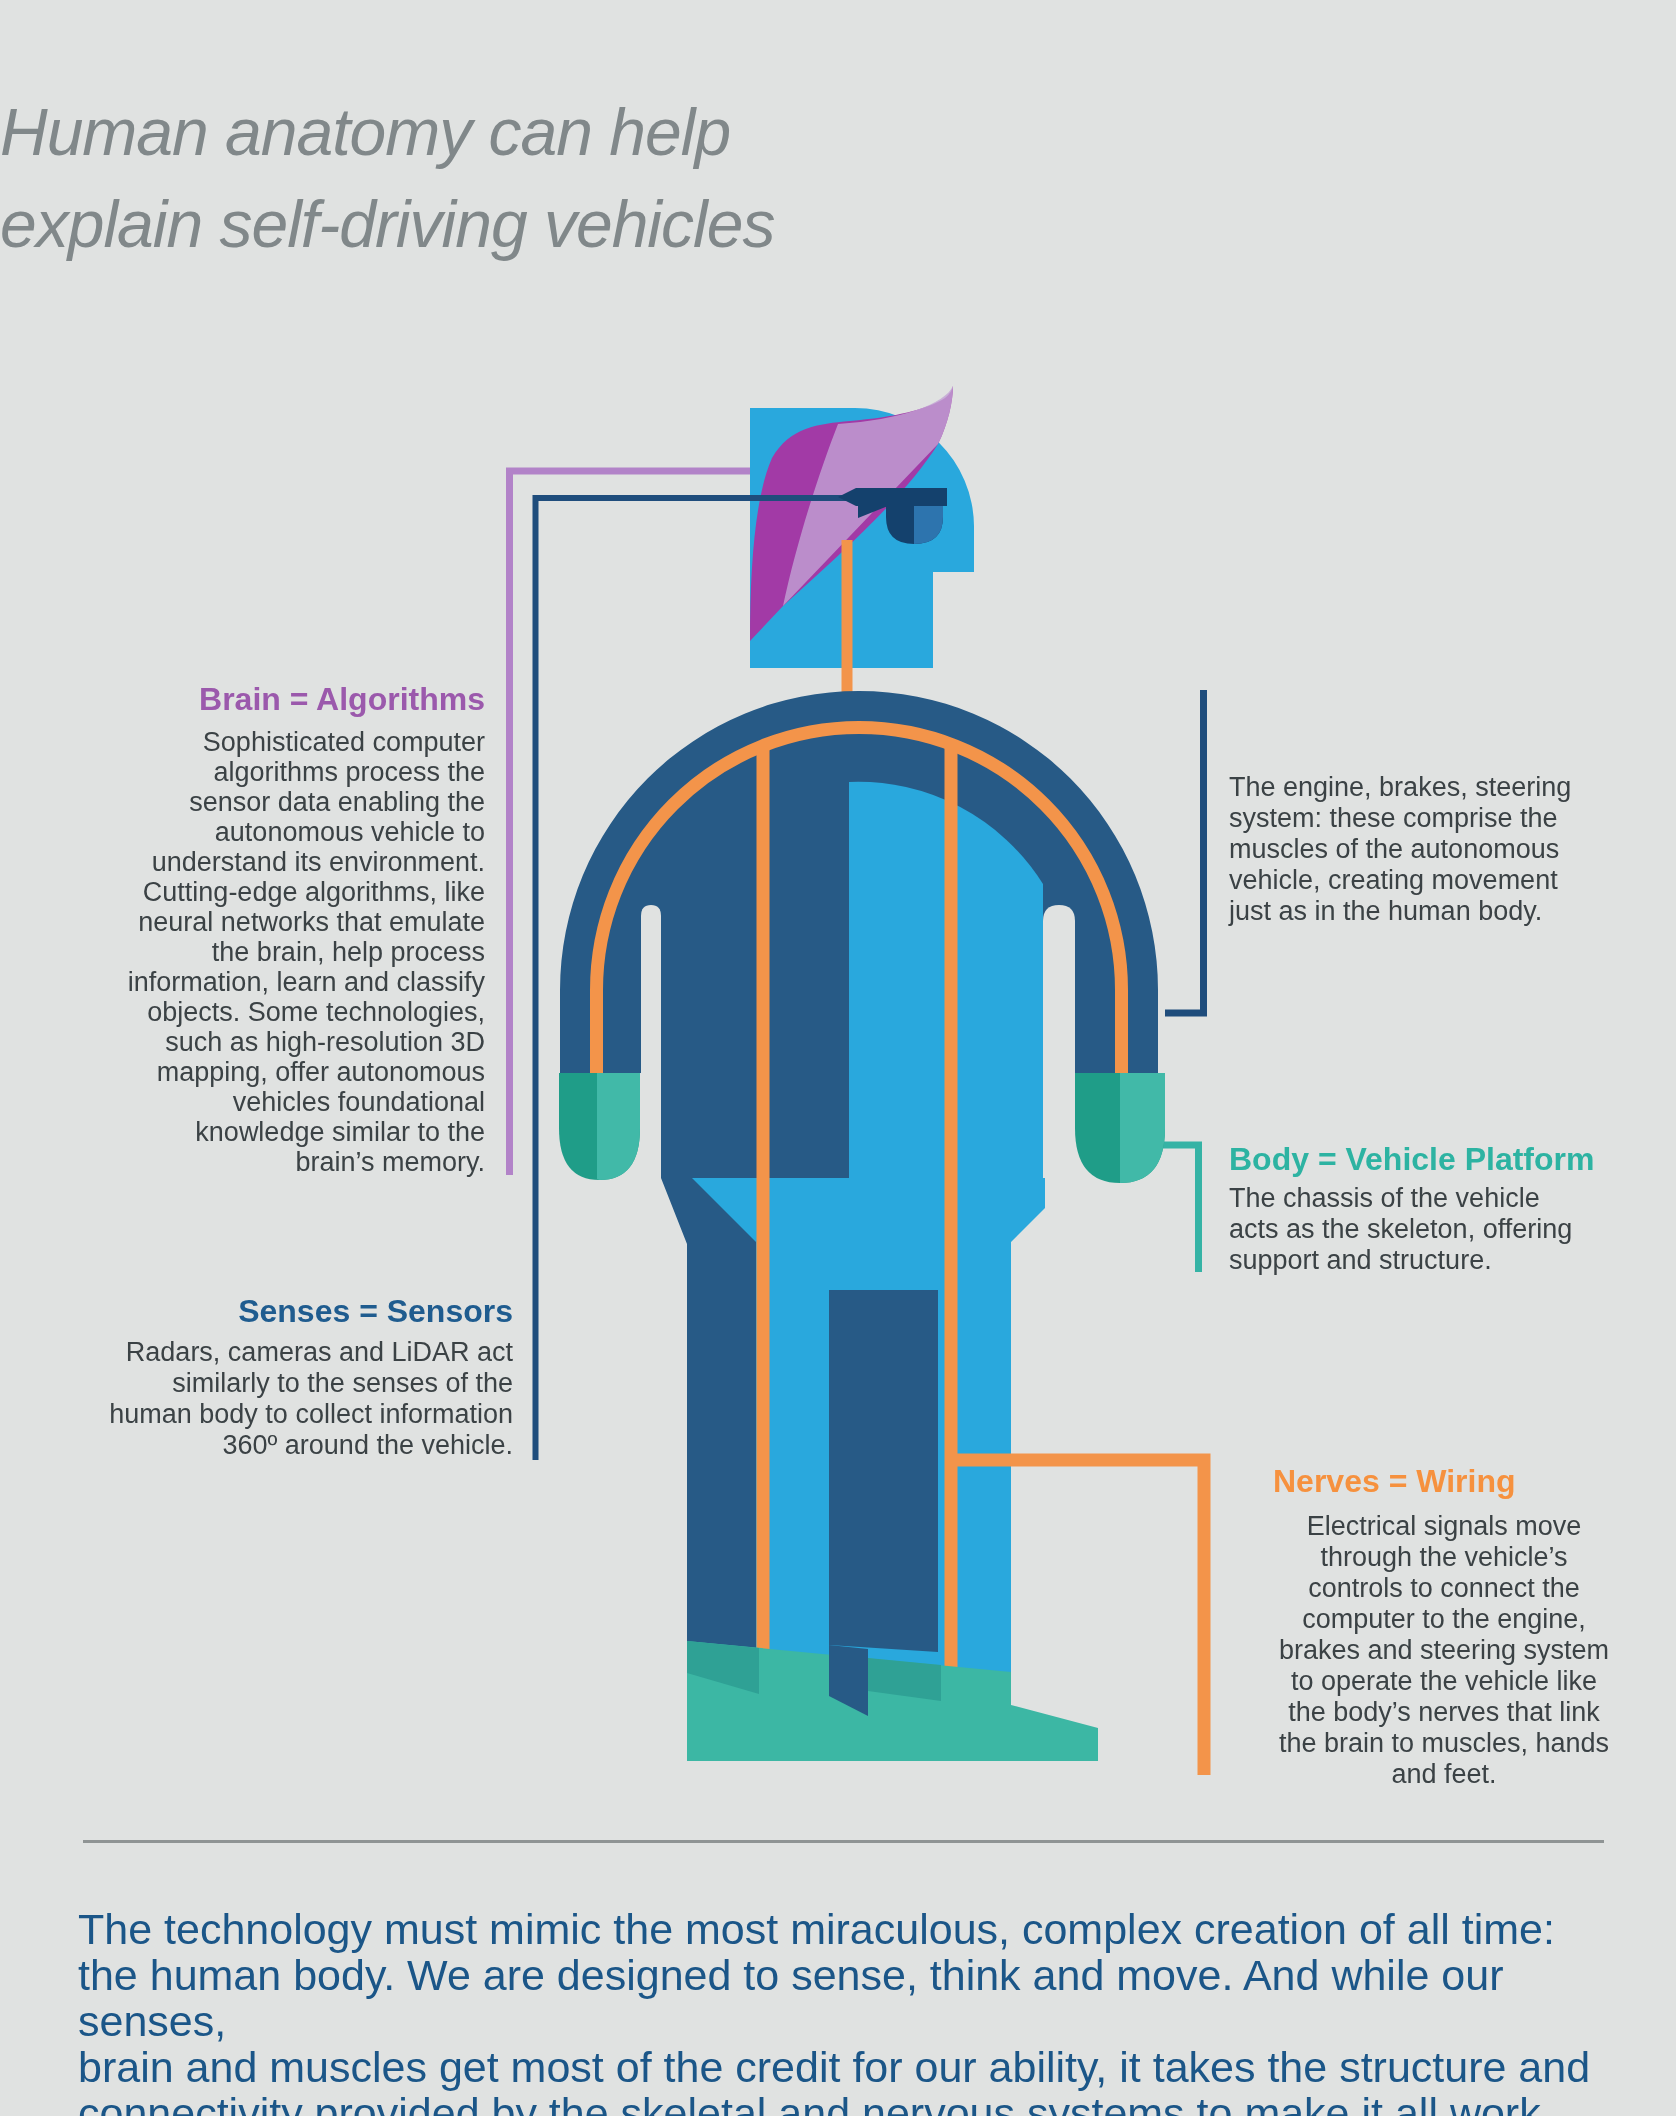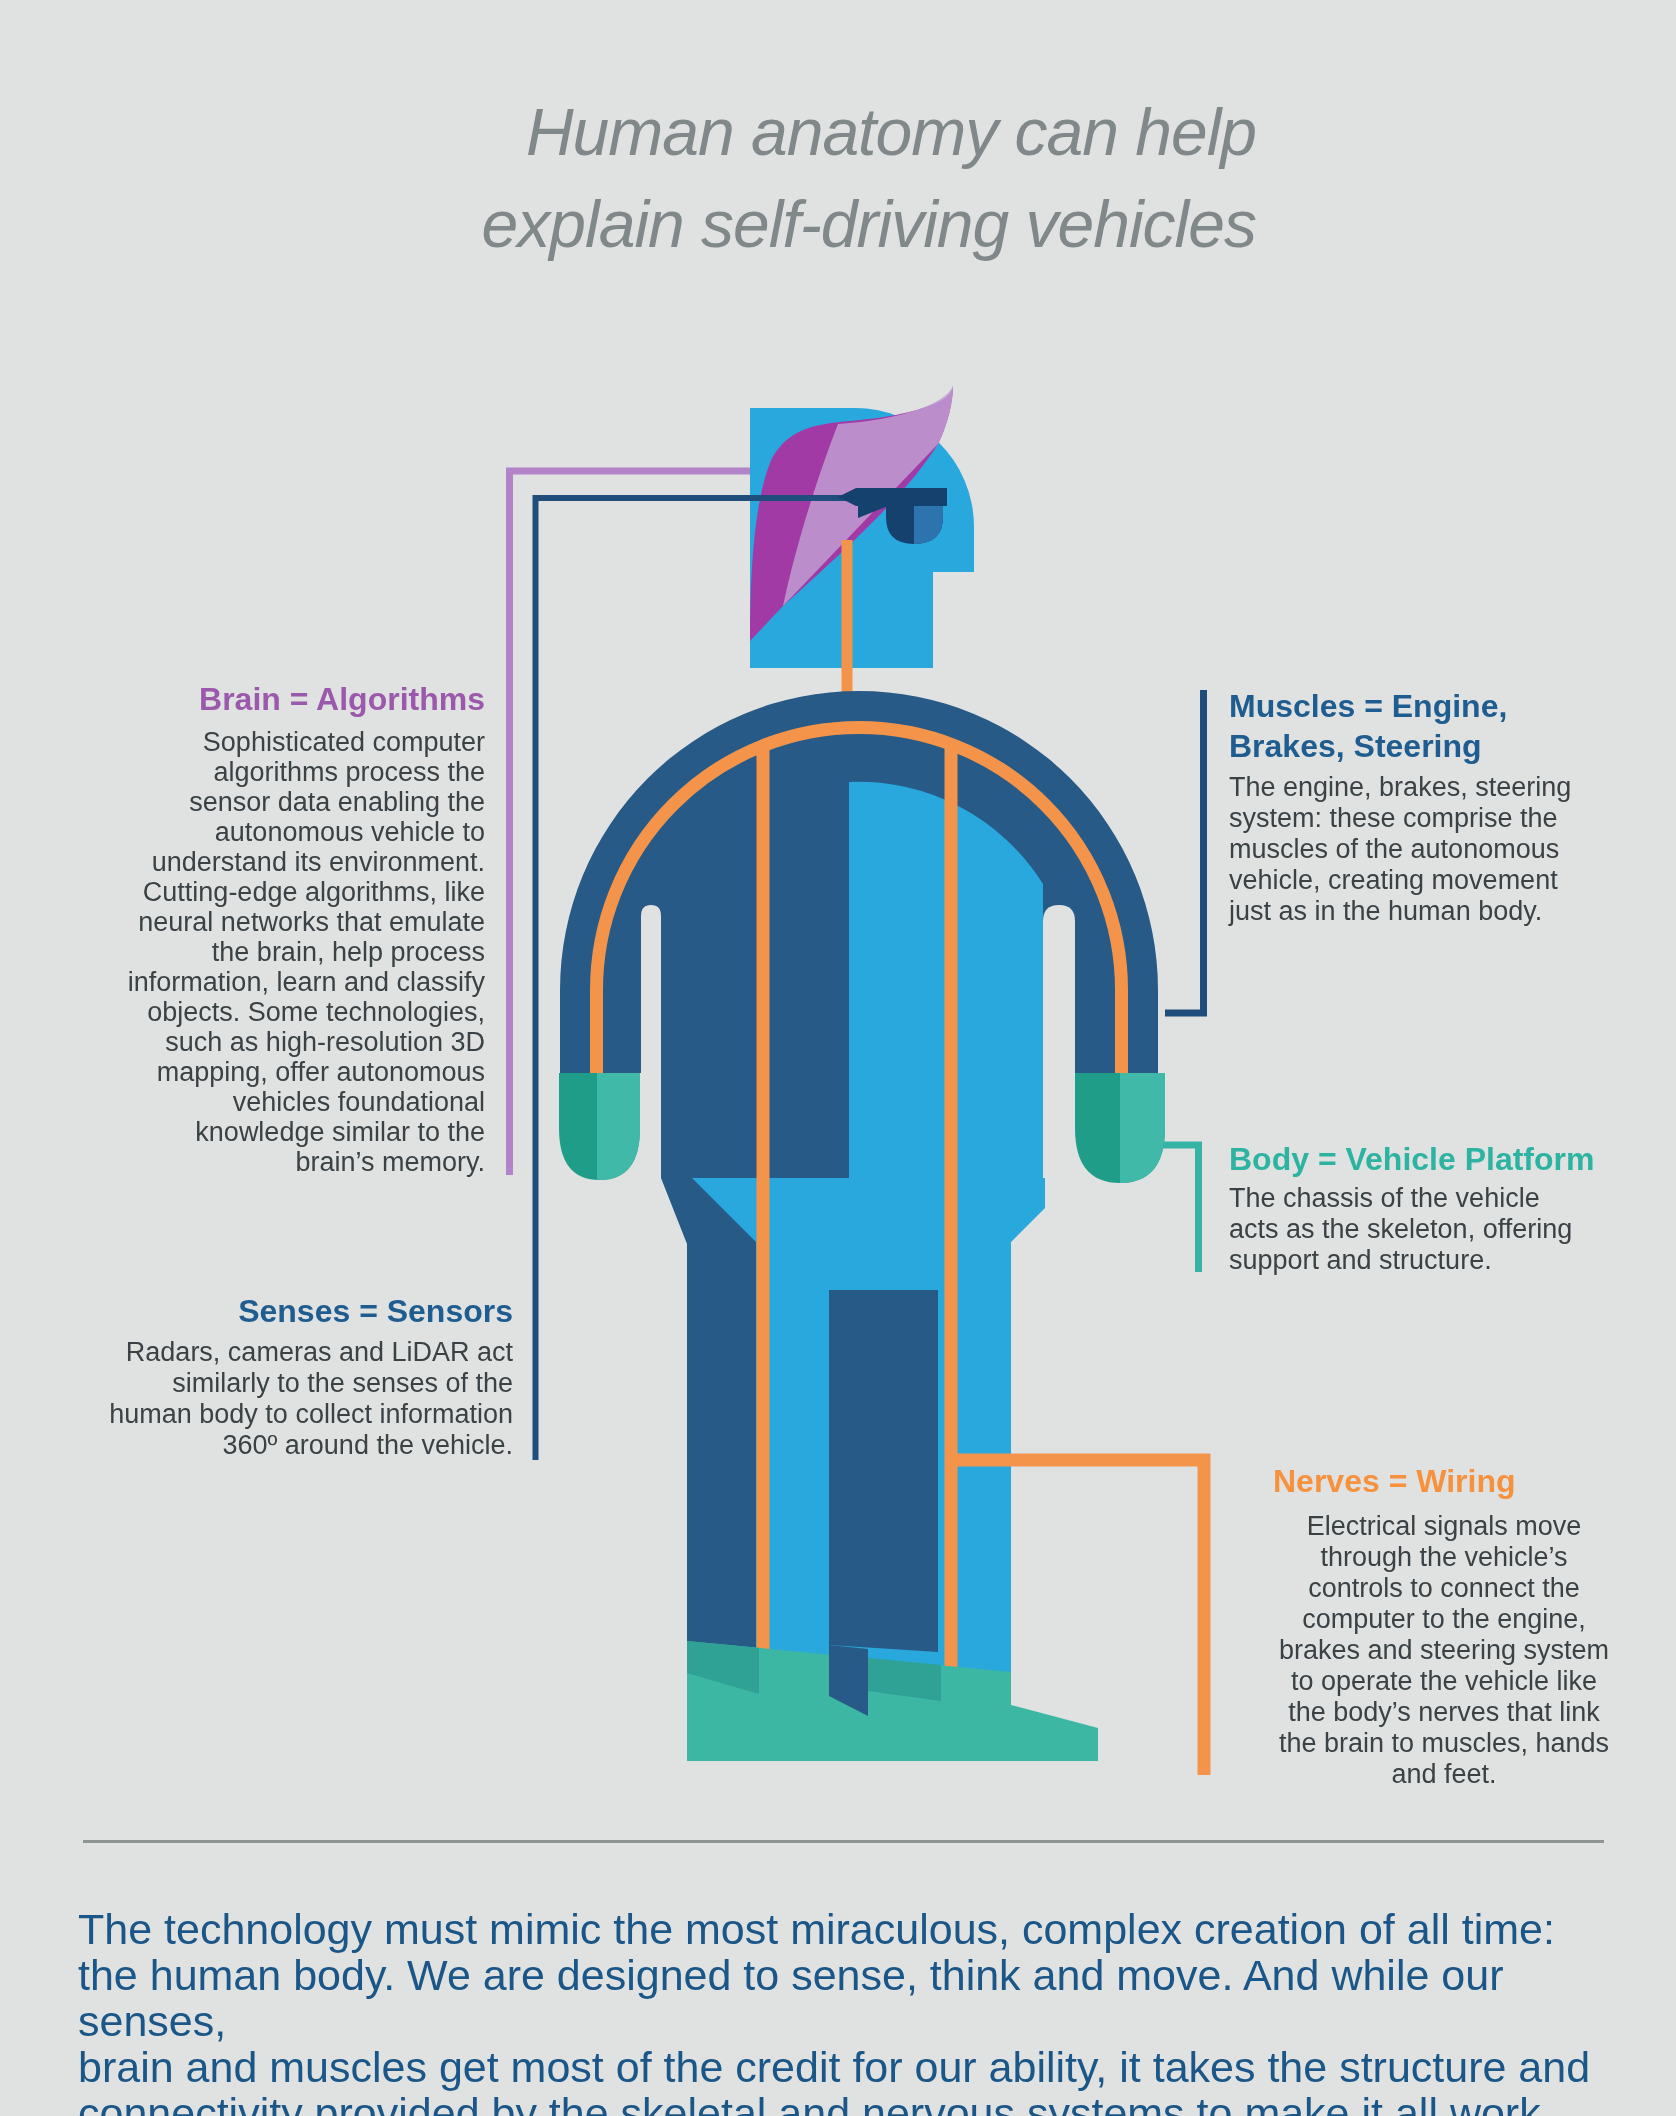--- a/index.html
+++ b/index.html
@@ -7,21 +7,21 @@
     position:relative;
     width:1676px;height:2116px;
     background:#e0e2e1;
     font-family:"Liberation Sans",sans-serif;
     overflow:hidden;
   }
   .abs{position:absolute;}
   .pre{white-space:pre-line;}
   .title{
     left:0;top:86px;width:1256px;
-    text-align:right;
+    text-align:left;
     font-style:italic;
     font-weight:500;
     font-size:66px;
     line-height:92px;
     letter-spacing:-1px;
     color:#81888a;
   }
   .sec-heading{
     font-weight:bold;
     font-size:32px;
@@ -144,22 +144,20 @@
 vehicles foundational
 knowledge similar to the
 brain’s memory.</div>
 
   <div class="abs sec-heading right-align senses-h">Senses = Sensors</div>
   <div class="abs sec-body right-align pre senses-b">Radars, cameras and LiDAR act
 similarly to the senses of the
 human body to collect information
 360º around the vehicle.</div>
 
-  <div class="abs sec-heading pre muscles-h">Muscles = Engine,
-Brakes, Steering</div>
   <div class="abs sec-body pre muscles-b">The engine, brakes, steering
 system: these comprise the
 muscles of the autonomous
 vehicle, creating movement
 just as in the human body.</div>
 
   <div class="abs sec-heading bodyp-h">Body = Vehicle Platform</div>
   <div class="abs sec-body pre bodyp-b">The chassis of the vehicle
 acts as the skeleton, offering
 support and structure.</div>

